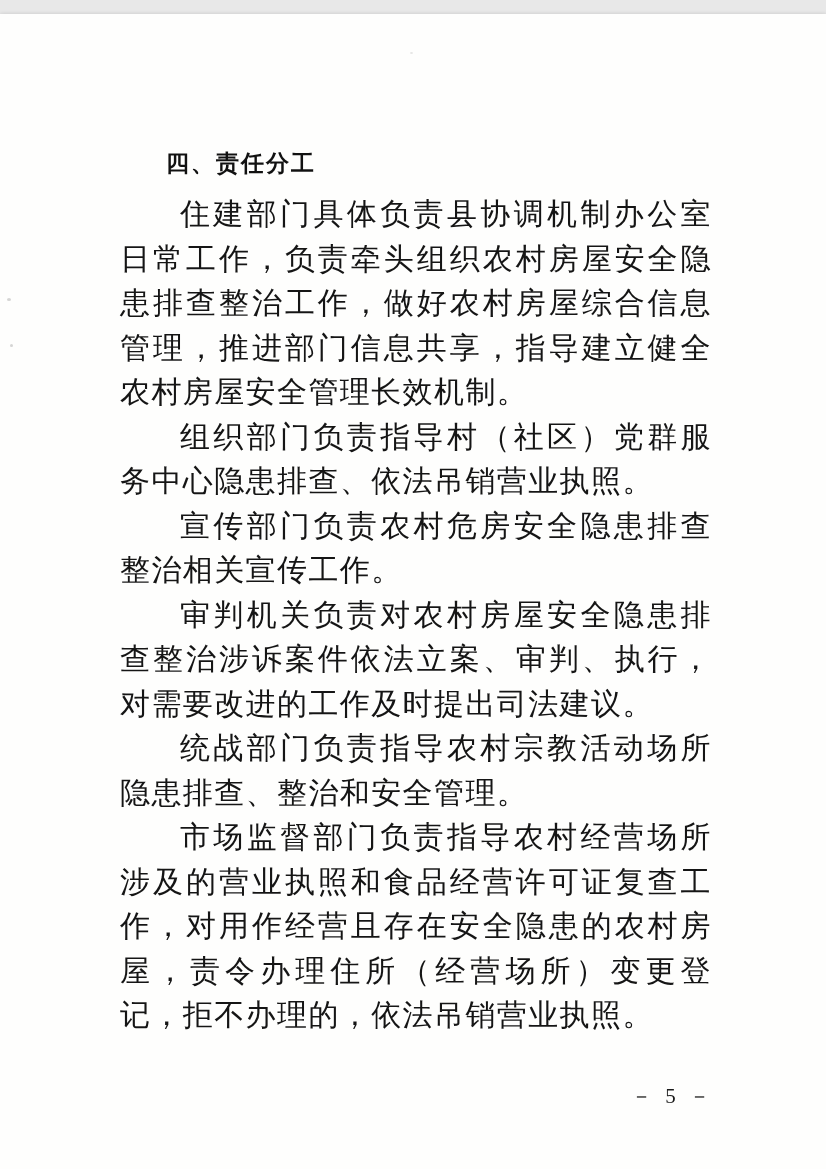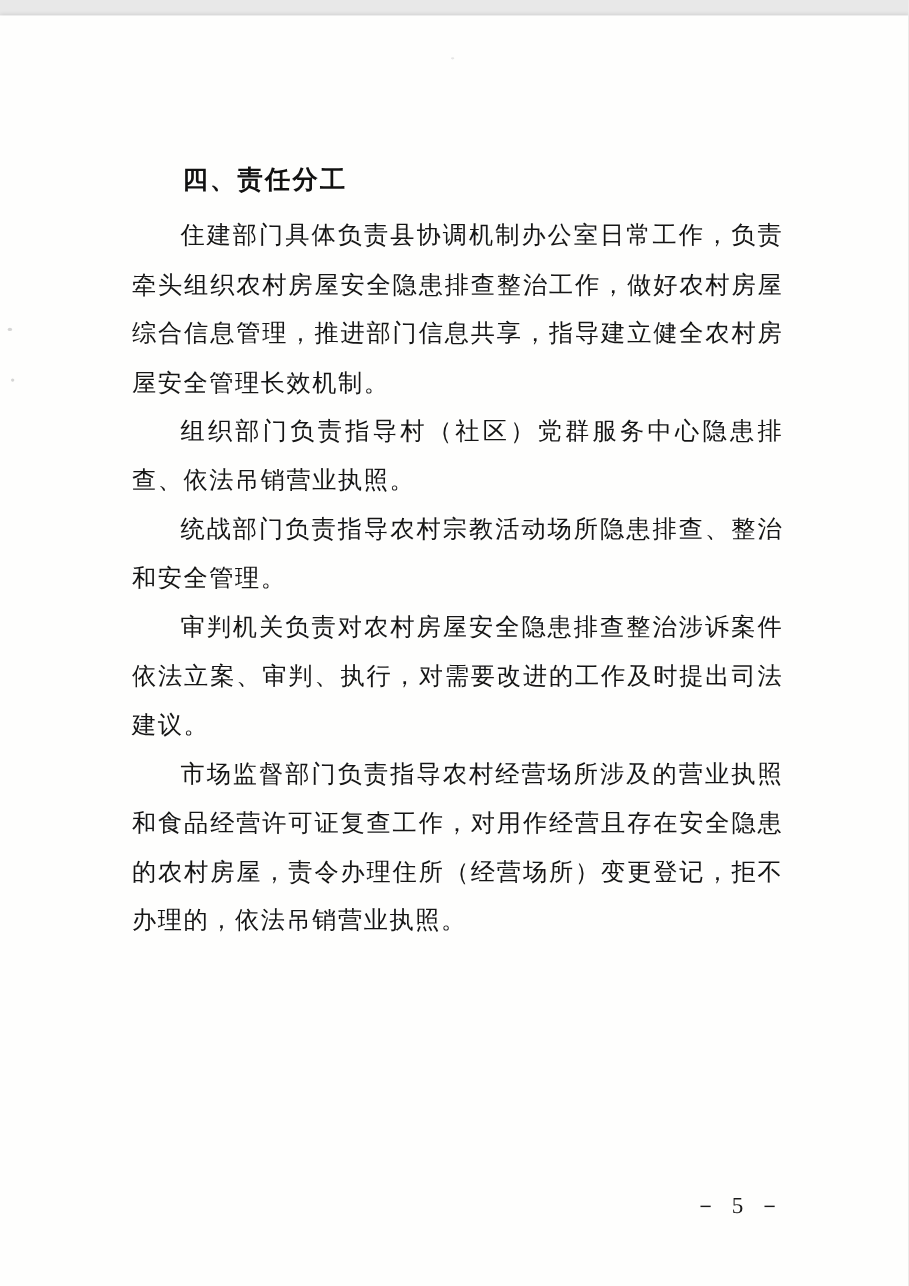--- a/index.html
+++ b/index.html
@@ -41,21 +41,21 @@
     font-size: 23px;
     font-weight: bold;
     letter-spacing: 2px;
     text-indent: 2em;
     line-height: 44px;
     color: #111;
   }
   .para {
     margin: 0;
     padding: 0;
-    font-size: 22px;
+    font-size: 30px;
     line-height: 44.5px;
     letter-spacing: 1.4px;
     text-indent: 2em;
     text-align: justify;
     color: #151515;
   }
   .page-number {
     position: absolute;
     right: 112px;
     top: 1068px;
@@ -69,19 +69,20 @@
 
 <div class="page">
   <span class="speck s1"></span>
   <span class="speck s2"></span>
   <span class="speck s3"></span>
 
   <div class="content">
     <h2 class="heading">四、责任分工</h2>
     <p class="para">住建部门具体负责县协调机制办公室日常工作，负责牵头组织农村房屋安全隐患排查整治工作，做好农村房屋综合信息管理，推进部门信息共享，指导建立健全农村房屋安全管理长效机制。</p>
     <p class="para">组织部门负责指导村（社区）党群服务中心隐患排查、依法吊销营业执照。</p>
+    <p class="para">宣传部门负责农村危房安全隐患排查整治相关宣传工作。</p>
+    <p class="para">审判机关负责对农村房屋安全隐患排查整治涉诉案件依法立案、审判、执行，对需要改进的工作及时提出司法建议。</p>
     <p class="para">统战部门负责指导农村宗教活动场所隐患排查、整治和安全管理。</p>
-    <p class="para">审判机关负责对农村房屋安全隐患排查整治涉诉案件依法立案、审判、执行，对需要改进的工作及时提出司法建议。</p>
     <p class="para">市场监督部门负责指导农村经营场所涉及的营业执照和食品经营许可证复查工作，对用作经营且存在安全隐患的农村房屋，责令办理住所（经营场所）变更登记，拒不办理的，依法吊销营业执照。</p>
   </div>
 
   <div class="page-number">－ 5 －</div>
 </div>
 
 </body></html>

